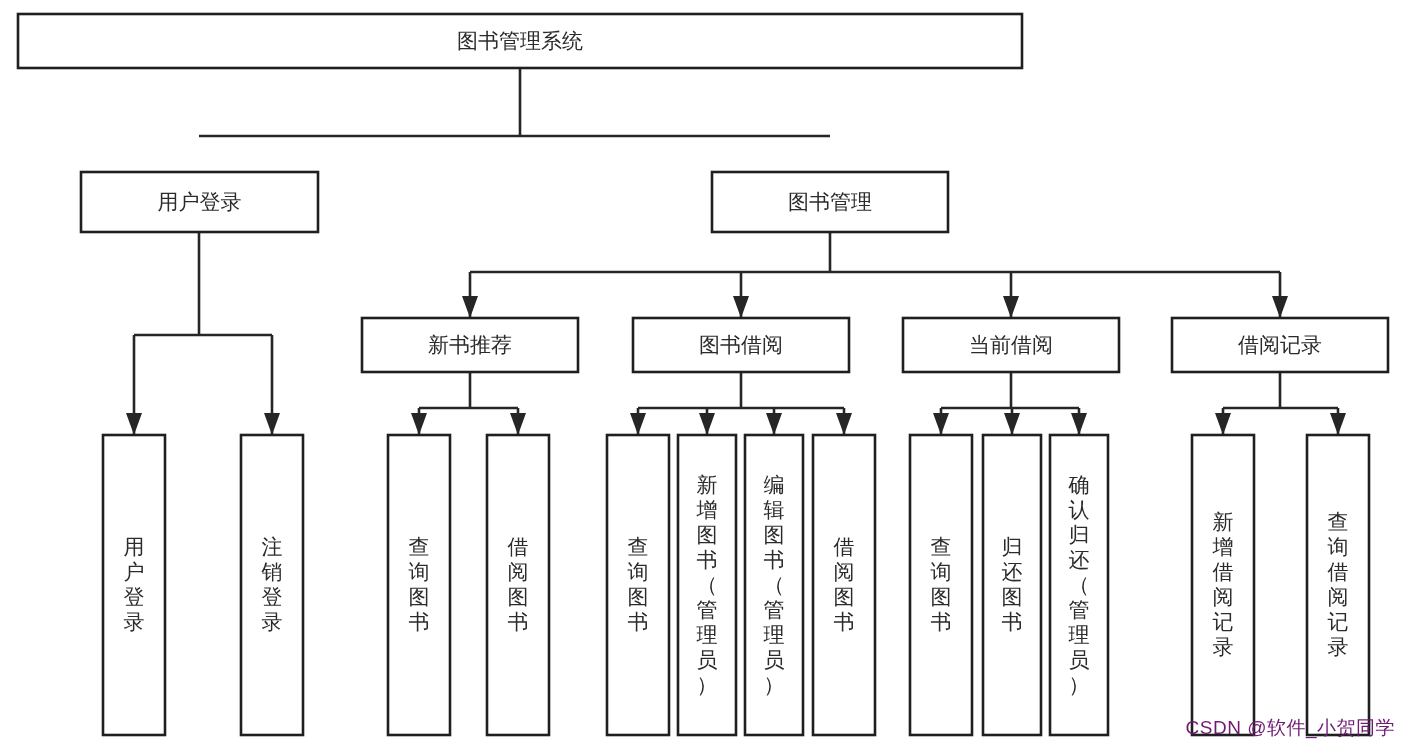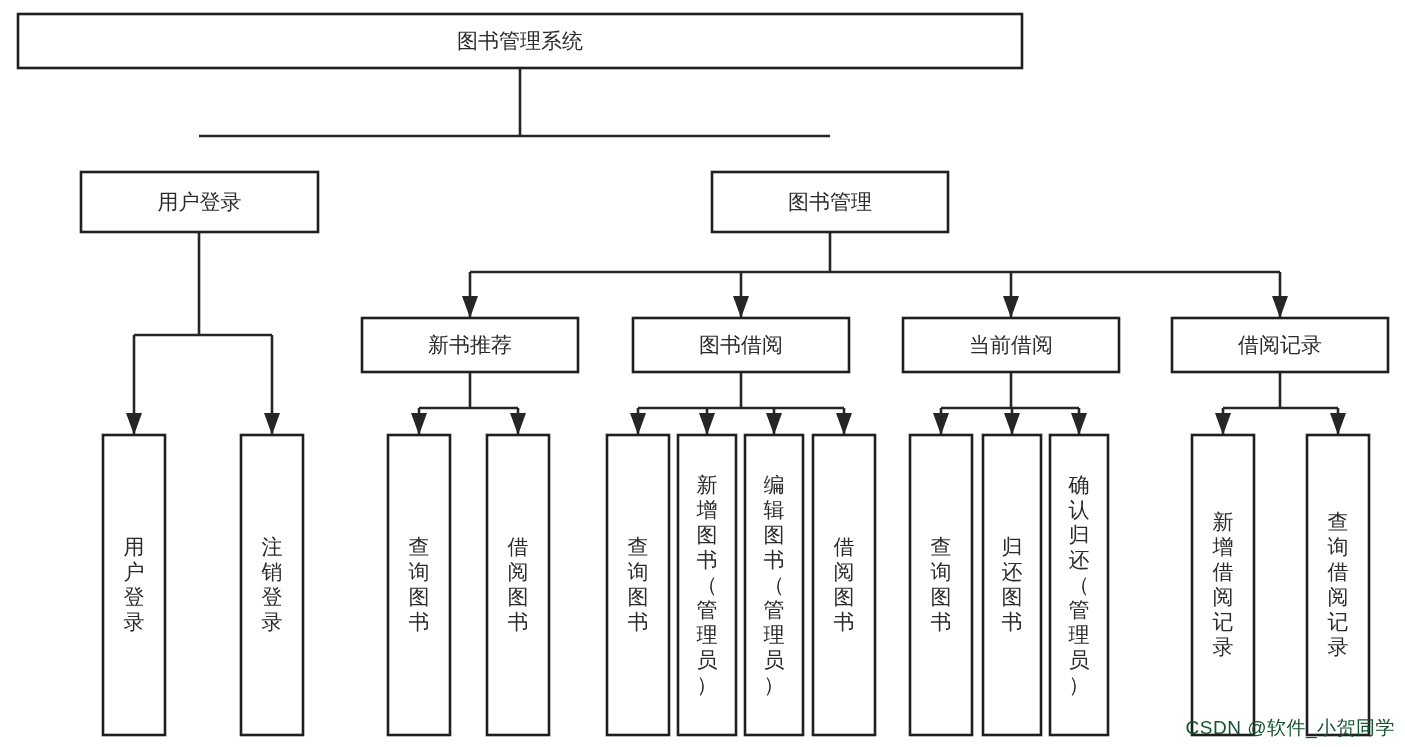--- a/index.html
+++ b/index.html
@@ -52,21 +52,21 @@
     font-size: 21px;
     fill: #2b2b2b;
     text-anchor: middle;
   }
   .watermark {
     position: absolute;
     right: 10px;
     bottom: 6px;
     font-family: "Liberation Sans", "DejaVu Sans", sans-serif;
     font-size: 19px;
-    color: #14532d;
+    color: #701a75;
     letter-spacing: 0.5px;
     white-space: nowrap;
     user-select: none;
   }
 </style>
 </head>
 <body>
 
 <div id="canvas">
   <svg class="diagram" id="diagram-svg" viewBox="0 0 1405 747" xmlns="http://www.w3.org/2000/svg">

